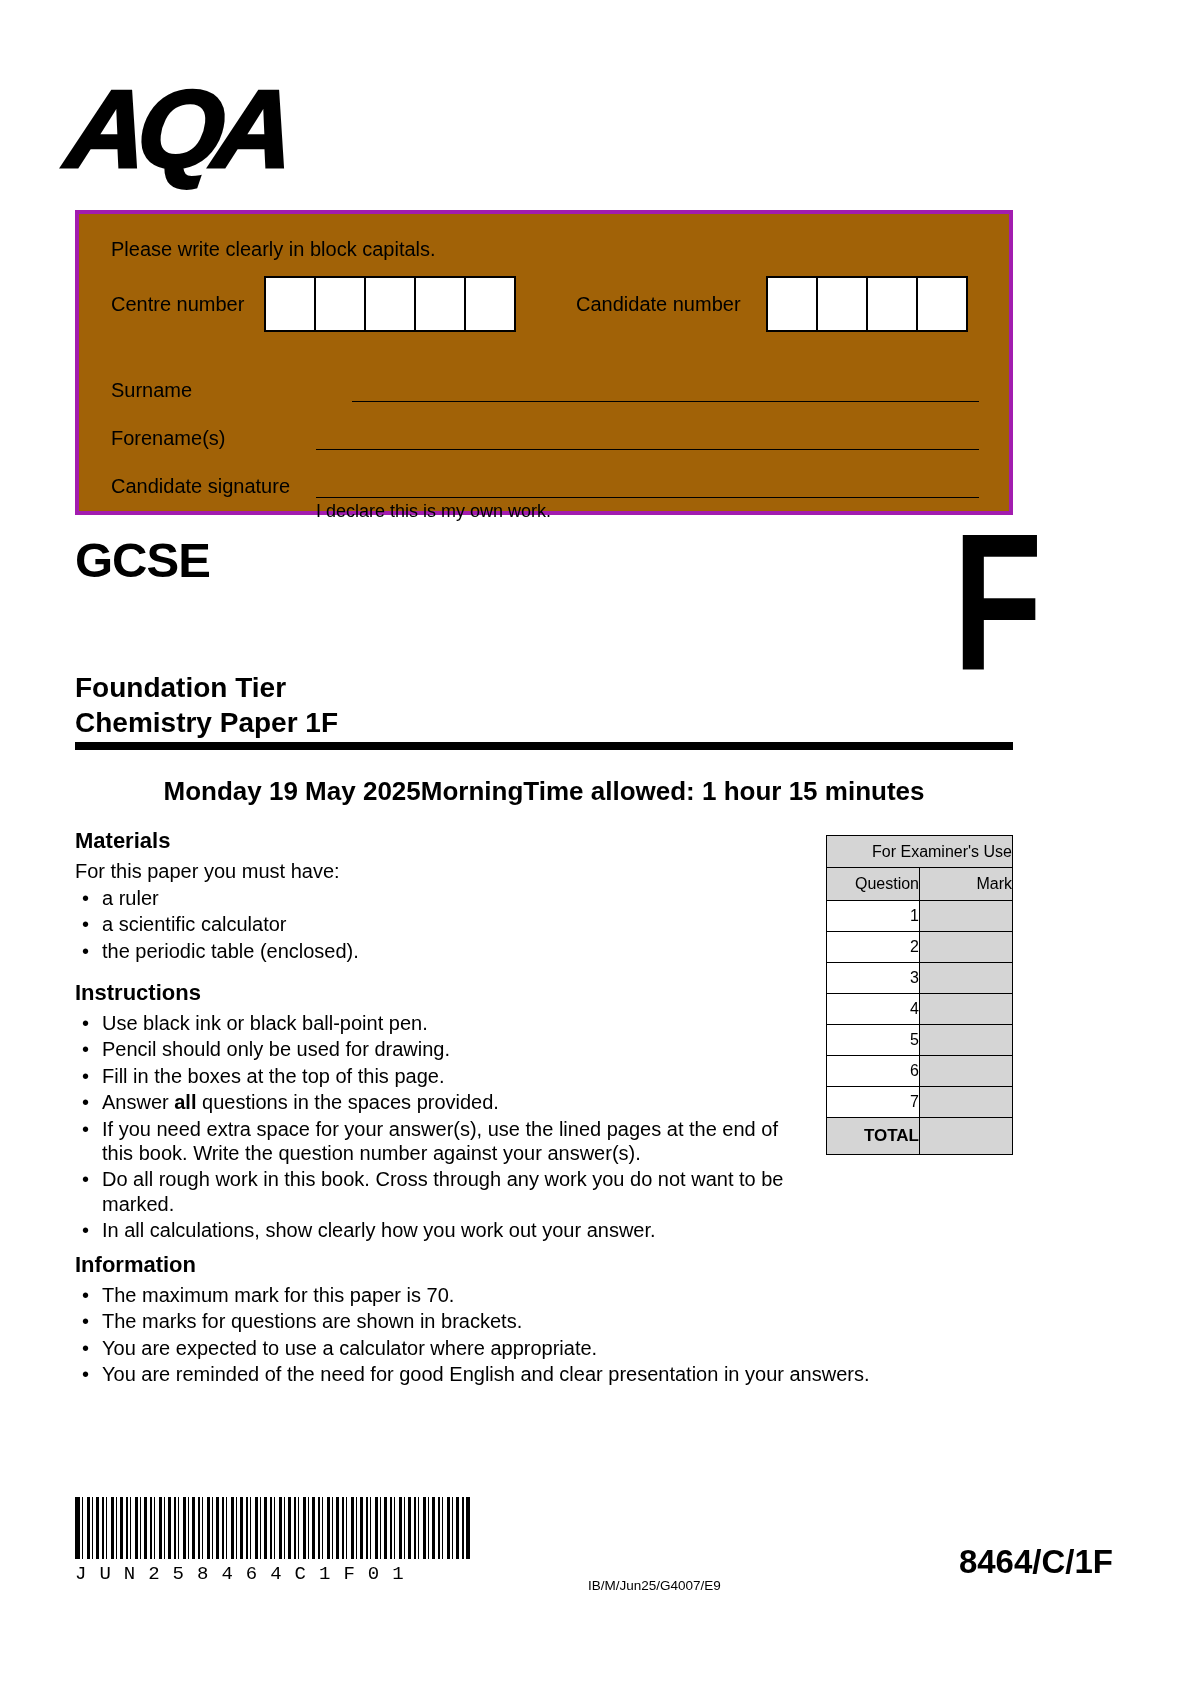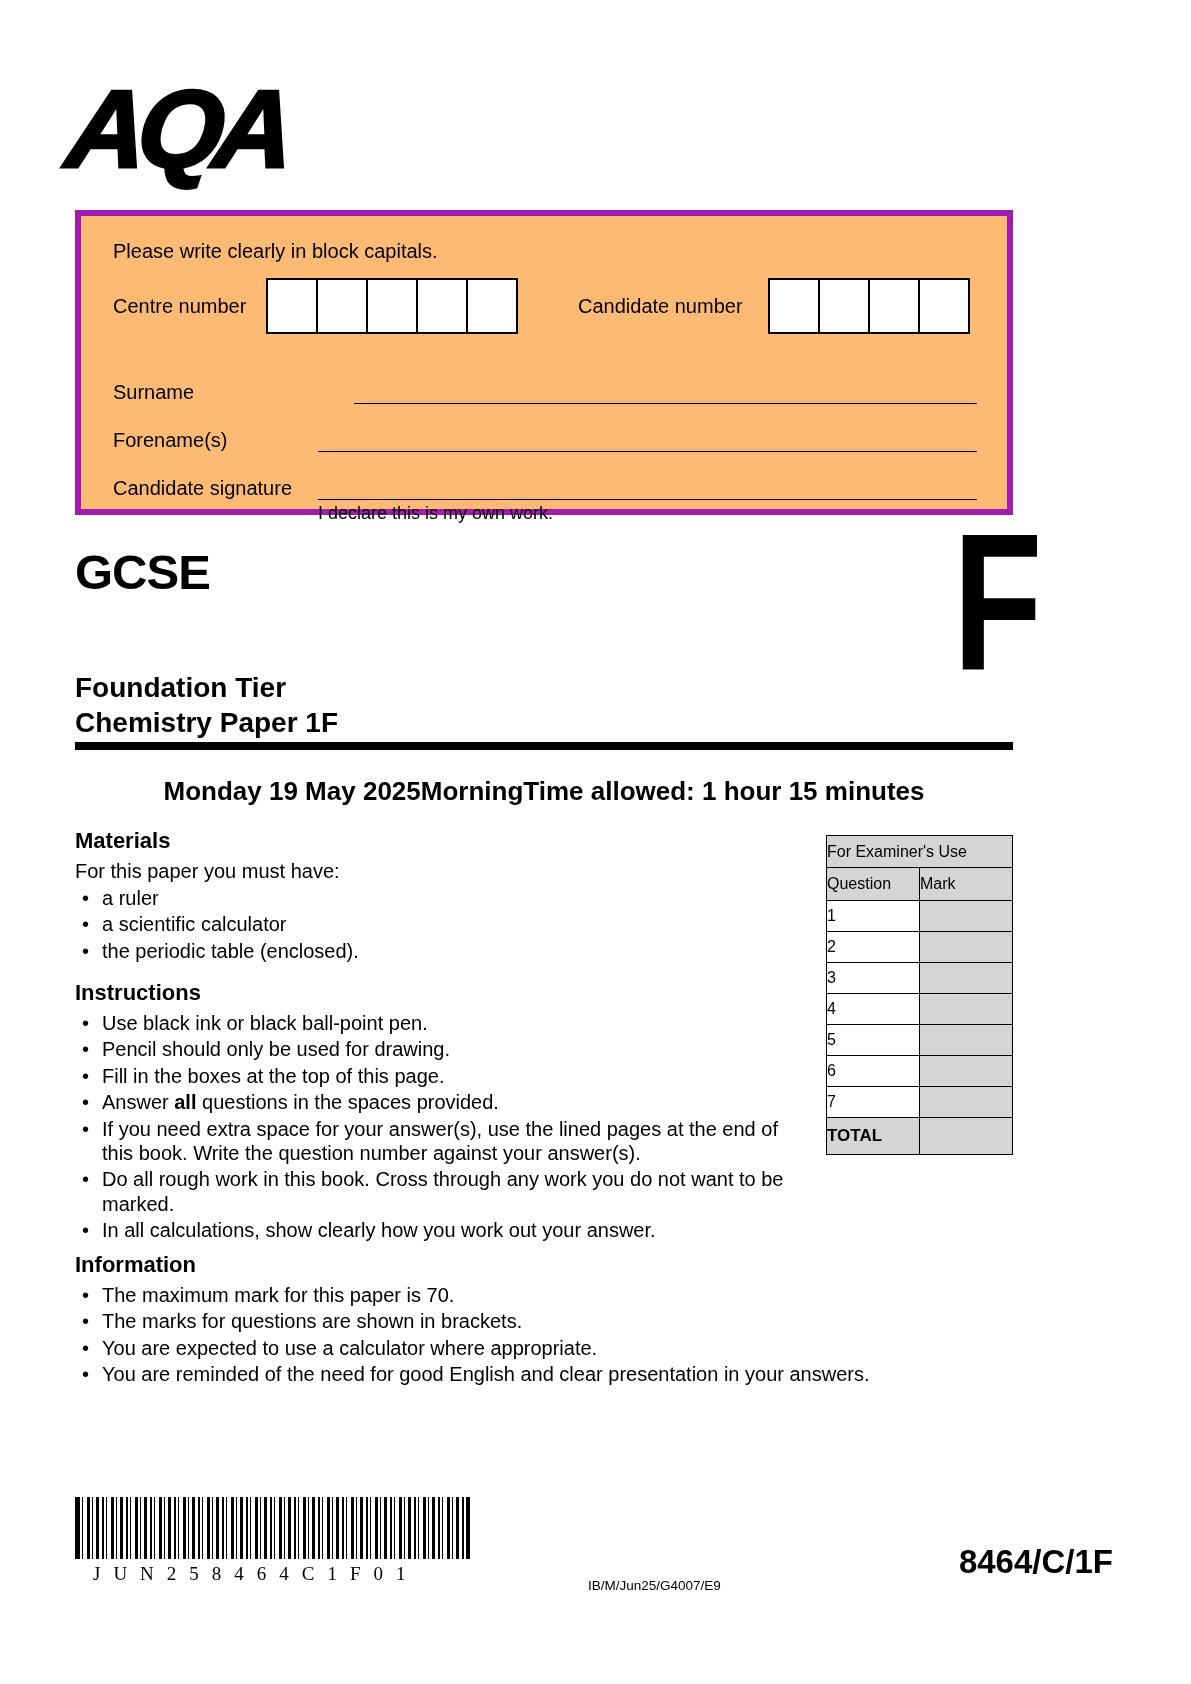--- a/index.html
+++ b/index.html
@@ -11,39 +11,39 @@
   .aqa-logo {
     position:absolute; left:68px; top:74px;
     font-family:"Liberation Sans", sans-serif;
     font-size:110px; font-weight:bold; font-style:italic;
     letter-spacing:-9px; transform:skewX(-6deg);
     -webkit-text-stroke:3px #000;
     line-height:1;
   }
 
   
-  .candidate-box { position:absolute; left:75px; top:210px; width:938px; height:305px; border:6px solid #a21caf; background:#fdba74; }
+  .candidate-box { position:absolute; left:75px; top:210px; width:938px; height:305px; border:4px solid #a21caf; background:#a16207; }
   .cb-note { position:absolute; left:32px; top:24px; font-size:20px; }
   .cb-number-row { position:absolute; left:32px; top:62px; right:30px; height:56px; display:flex; align-items:center; }
   .cb-label { font-size:20px; }
   .centre-label { width:153px; }
   .cand-label { width:190px; margin-left:60px; }
   .boxes { display:flex; }
   .box-cell { width:52px; height:56px; border:2px solid #000; background:#fff; margin-left:-2px; }
   .box-cell:first-child { margin-left:0; }
   .cb-line-row { position:absolute; left:32px; right:30px; display:flex; align-items:flex-end; height:28px; }
   .row-surname { top:160px;gap:36px; }
   .row-forenames { top:208px; }
   .row-signature { top:256px; }
   .cb-line-row .cb-label { width:205px; }
   .write-line { flex:1; border-bottom:1.5px solid #000; height:26px; }
   .cb-declaration { position:absolute; left:237px; top:287px; font-size:18px; }
 
   
-  .qualification { position:absolute; left:75px; top:544px; font-size:49px; font-weight:bold; letter-spacing:-1px; }
+  .qualification { position:absolute; left:75px; top:532px; font-size:49px; font-weight:bold; letter-spacing:-1px; }
   .subject { position:absolute; left:75px; top:600px; font-size:49px; font-weight:bold; letter-spacing:-1px; }
   .tier-letter {
     position:absolute; left:928px; top:518px; width:100px; text-align:right;
     font-size:195px; font-weight:bold; line-height:0.86;
     transform:scaleX(0.75); transform-origin:right top;
   }
   .tier-label { position:absolute; left:75px; top:672px; font-size:28px; font-weight:bold; }
   .paper-label { position:absolute; left:75px; top:707px; font-size:28px; font-weight:bold; }
   .title-rule { position:absolute; left:75px; top:742px; width:938px; height:8px; background:#000; }
 
@@ -55,40 +55,40 @@
   .instructions-block { position:absolute; left:75px; top:980px; width:737px; }
   .information-block { position:absolute; left:75px; top:1252px; width:922px; }
   .section-heading { font-size:22px; font-weight:bold; margin-bottom:5px; }
   .section-intro { font-size:20px; line-height:1.25; }
   .bullets { list-style:none; margin-top:2px; }
   .bullets li { position:relative; padding-left:27px; font-size:20px; line-height:1.22; margin-bottom:2px; }
   .bullets li::before { content:"\2022"; position:absolute; left:7px; top:0; font-size:20px; }
 
   
   .examiner-table { position:absolute; left:826px; top:835px; width:187px; border-collapse:collapse; font-size:16px; table-layout:fixed; }
-  .examiner-table th, .examiner-table td { border:1.5px solid #000; text-align:left; vertical-align:middle; padding:0; }
+  .examiner-table th, .examiner-table td { border:1.5px solid #000; text-align:right; vertical-align:middle; padding:0; }
   .et-title { background:#d5d5d5; height:32px; font-weight:normal; font-size:16px; }
   .et-colhead { background:#d5d5d5; height:33px; font-weight:normal; width:50%; }
   .q-cell { height:31px; background:#fff; }
   .mark-cell { background:#d5d5d5; }
   .et-total { height:37px; background:#d5d5d5; font-weight:bold; font-size:17px; }
   .total-mark { height:37px; }
 
   
   .barcode {
     position:absolute; left:75px; top:1497px; width:395px; height:62px;
     background:repeating-linear-gradient(90deg,
       #000 0px, #000 2px, #fff 2px, #fff 4px,
       #000 4px, #000 5px, #fff 5px, #fff 9px,
       #000 9px, #000 12px, #fff 12px, #fff 14px,
       #000 14px, #000 15px, #fff 15px, #fff 18px,
       #000 18px, #000 21px, #fff 21px, #fff 24px);
     border-left:3px solid #000; border-right:3px solid #000;
   }
-  .barcode-text { position:absolute; left:93px; top:1563px; width:420px; font-family:Liberation Serif, serif; font-size:19px; letter-spacing:13px; white-space:nowrap; }
+  .barcode-text { position:absolute; left:75px; top:1563px; width:420px; font-family:Liberation Mono, monospace; font-size:19px; letter-spacing:13px; white-space:nowrap; }
   .footer-ref { position:absolute; left:588px; top:1578px; font-size:13.5px; }
   .paper-code { position:absolute; right:78px; top:1543px; font-size:33px; font-weight:bold; }
 </style>
 </head>
 <body>
 
 <div class="page">
 
   <div class="aqa-logo">AQA</div>
 

